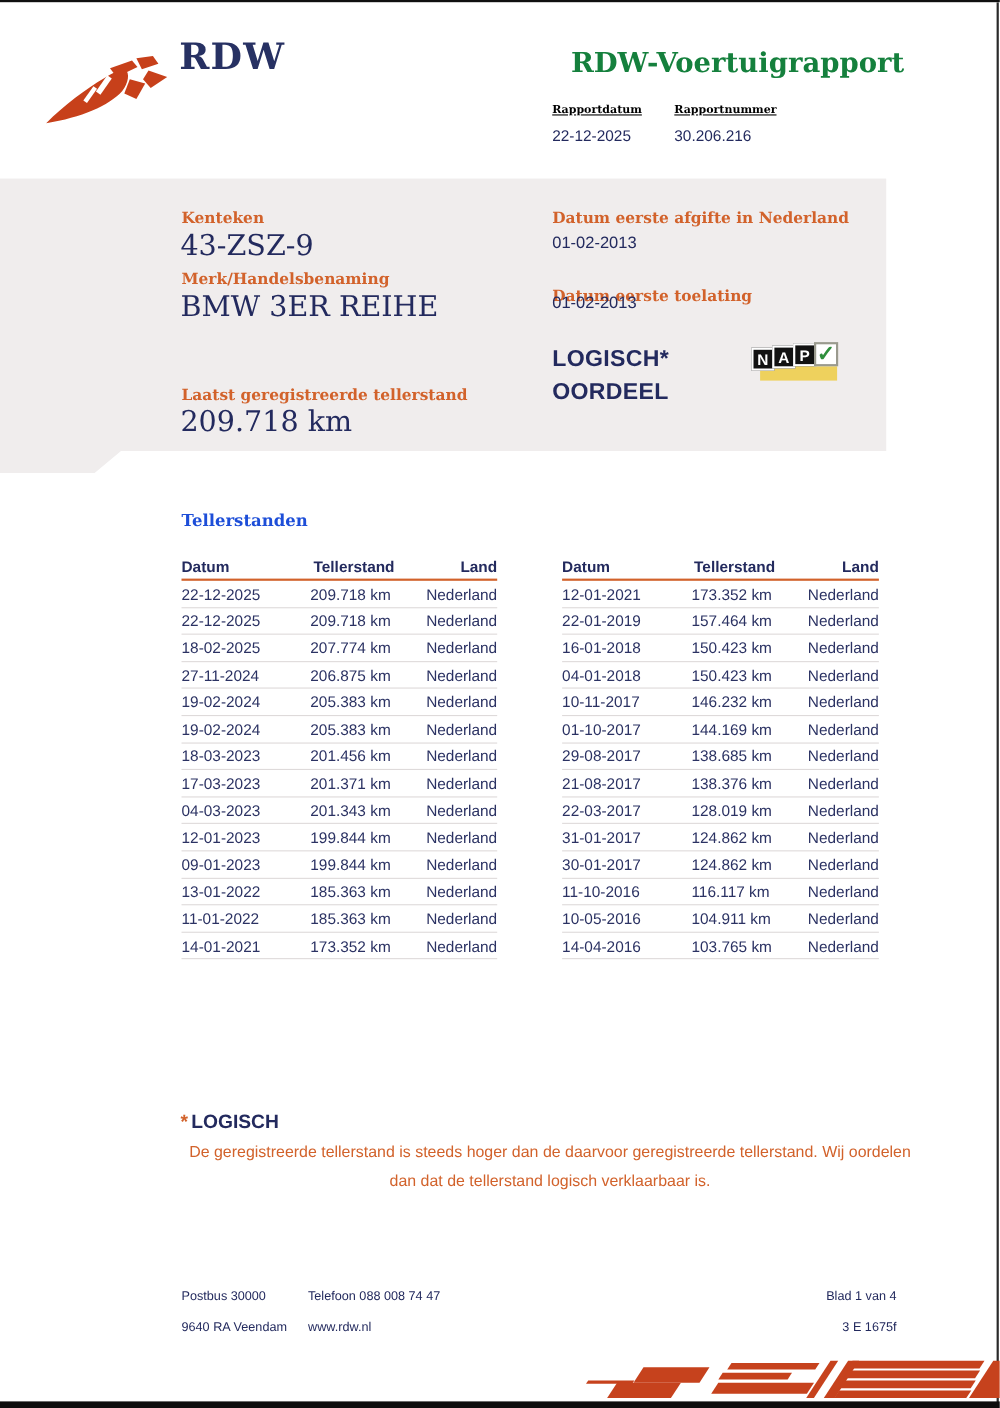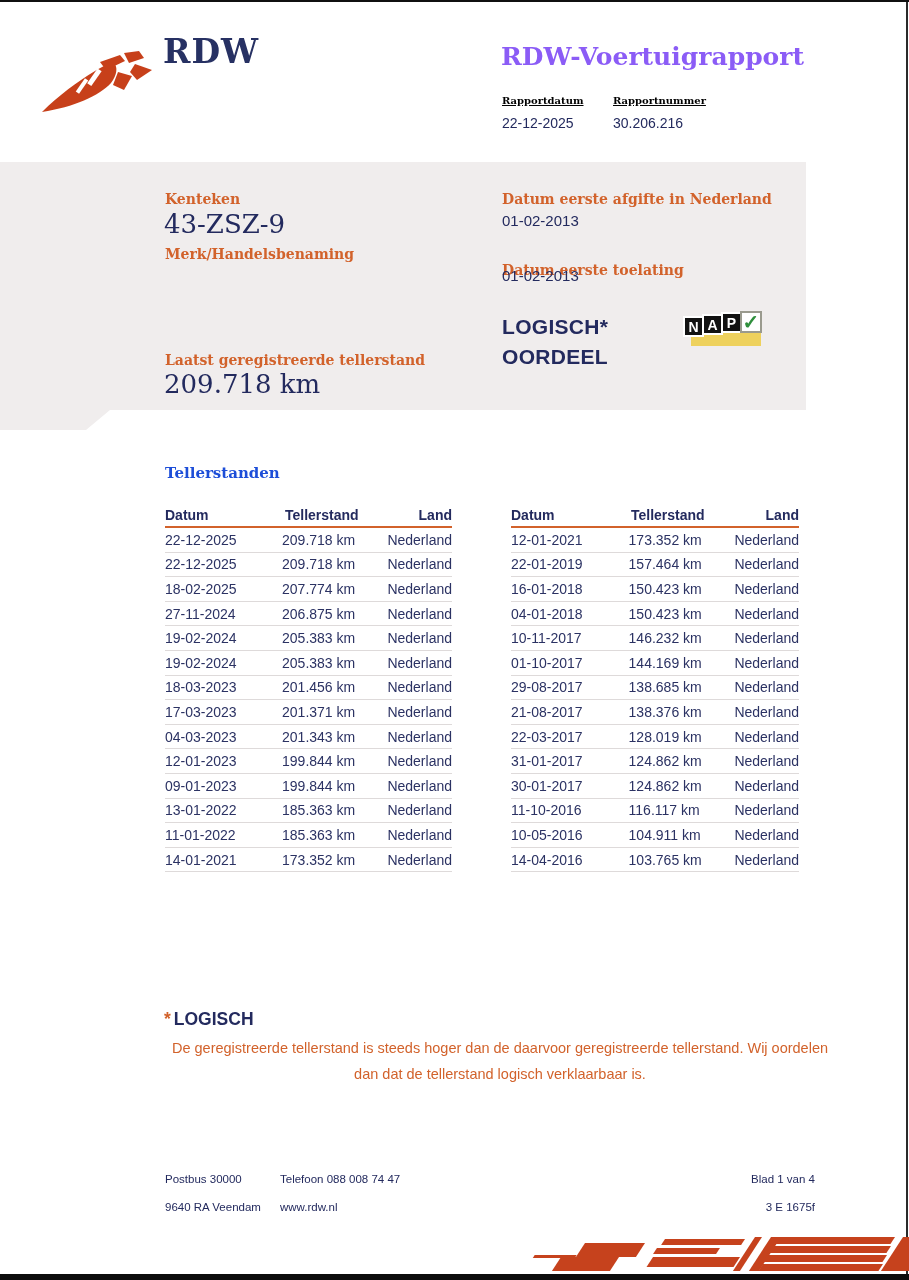--- a/index.html
+++ b/index.html
@@ -7,22 +7,22 @@
   .page{position:relative;width:909px;height:1280px;background:#ffffff;overflow:hidden;
         border-top:2px solid #101010;}
   .edge-right{position:absolute;top:0;right:1px;width:2px;height:100%;background:#2a2a2a;}
   .edge-bottom{position:absolute;left:0;bottom:0;width:100%;height:8px;background:#0d0d0d;z-index:5;}
 
   
   .logo-wrap{position:absolute;left:40px;top:30px;width:210px;height:80px;}
   .logo-feather{position:absolute;left:0;top:18px;}
   .logo-text{position:absolute;left:123px;top:0;font-family:"DejaVu Serif",serif;
              font-weight:bold;font-size:33px;color:#273163;letter-spacing:1px;}
-  .report-title{position:absolute;left:501px;top:40px;font-family:"DejaVu Serif",serif;
-                font-weight:bold;font-size:25px;color:#8b5cf6;}
+  .report-title{position:absolute;left:519px;top:40px;font-family:"DejaVu Serif",serif;
+                font-weight:bold;font-size:25px;color:#15803d;}
   .meta-label{position:absolute;font-family:"DejaVu Serif",serif;font-weight:bold;
               font-size:10px;color:#000000;text-decoration:underline;}
   .meta-value{position:absolute;font-size:14px;color:#232a5e;}
   .lbl-rapportdatum{left:502px;top:93px;}
   .lbl-rapportnummer{left:613px;top:93px;}
   .val-rapportdatum{left:502px;top:113px;}
   .val-rapportnummer{left:613px;top:113px;}
 
   
   .info-panel{position:absolute;left:0;top:160px;width:806px;height:268px;background:#f0eded;
@@ -116,20 +116,21 @@
   <div class="report-title">RDW-Voertuigrapport</div>
   <div class="meta-label lbl-rapportdatum">Rapportdatum</div>
   <div class="meta-label lbl-rapportnummer">Rapportnummer</div>
   <div class="meta-value val-rapportdatum">22-12-2025</div>
   <div class="meta-value val-rapportnummer">30.206.216</div>
 
   <div class="info-panel">
     <div class="olabel lbl-kenteken">Kenteken</div>
     <div class="bigval val-kenteken">43-ZSZ-9</div>
     <div class="olabel lbl-merk">Merk/Handelsbenaming</div>
+    <div class="bigval val-merk">BMW 3ER REIHE</div>
     <div class="olabel lbl-tellerstand">Laatst geregistreerde tellerstand</div>
     <div class="bigval val-tellerstand">209.718 km</div>
 
     <div class="olabel lbl-afgifte">Datum eerste afgifte in Nederland</div>
     <div class="smval val-afgifte">01-02-2013</div>
     <div class="olabel lbl-toelating">Datum eerste toelating</div>
     <div class="smval val-toelating">01-02-2013</div>
 
     <div class="oordeel">
       <div>LOGISCH*</div>

